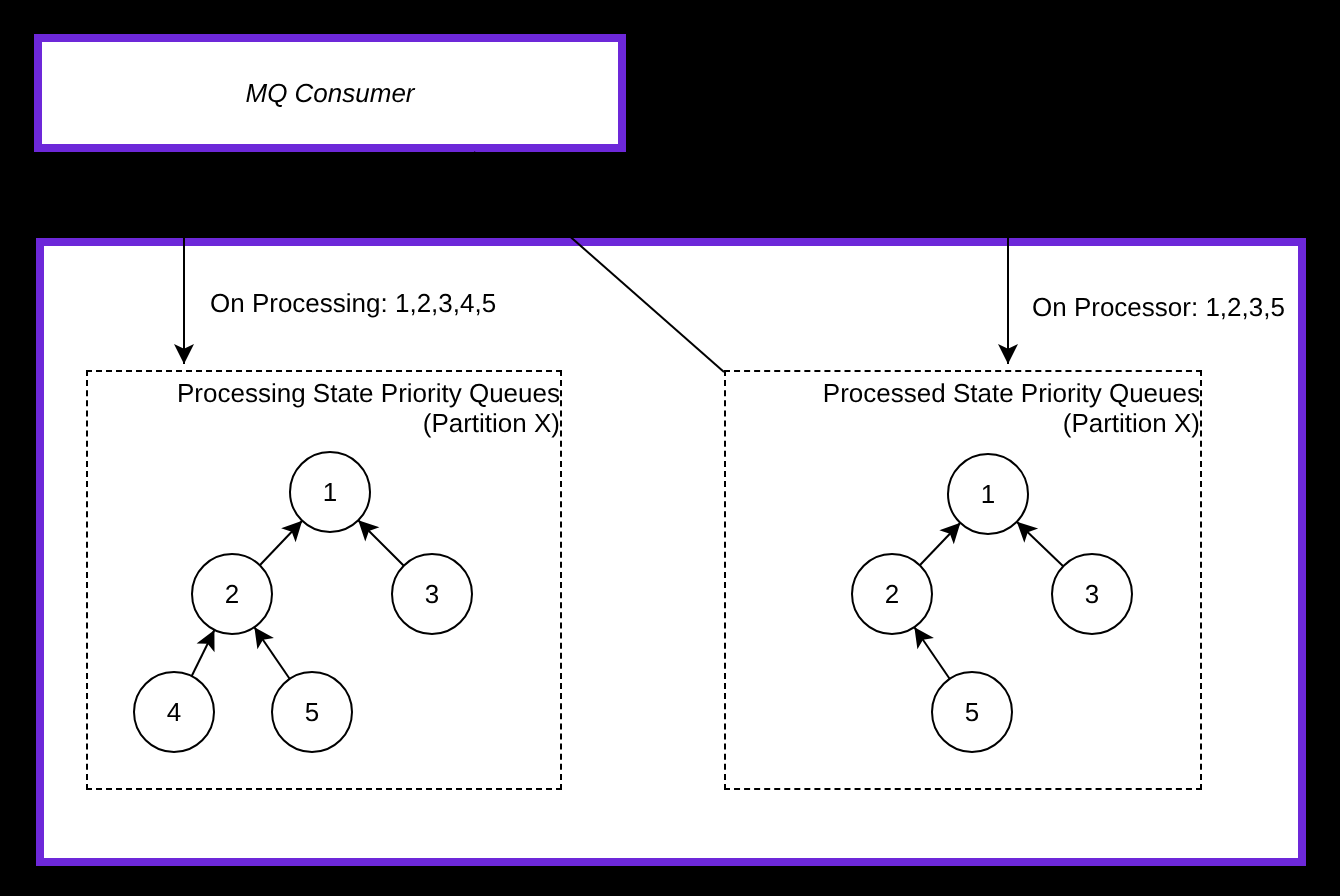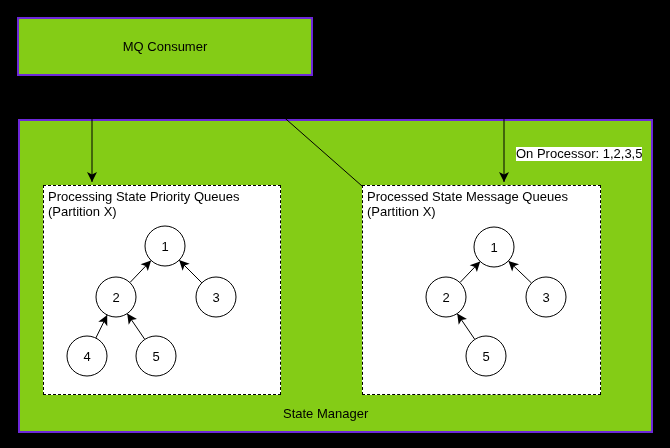--- a/index.html
+++ b/index.html
@@ -7,44 +7,45 @@
     position: relative;
     width: 670px;
     height: 448px;
     background: #000000;
     font-family: "Liberation Sans", sans-serif;
     color: #000000;
     overflow: hidden;
   }
   .solid-box {
     position: absolute;
-    background: #84cc16;
-    border: 2px solid #6d28d9;
+    background: #ffffff;
+    border: 4px solid #6d28d9;
     box-sizing: border-box;
+    font-style: italic;
   }
   .top-box {
     display: flex;
     align-items: center;
     justify-content: center;
     font-size: 13px;
     text-align: center;
   }
   #mq-box   { left: 17px;  top: 17px;  width: 296px; height: 59px; }
   #mp-box   { left: 353px; top: 17px;  width: 300px; height: 59px; }
   #sm-box   { left: 18px;  top: 119px; width: 635px; height: 314px; }
   .dashed-box {
     position: absolute;
     background: #ffffff;
     border: 1px dashed #000000;
     box-sizing: border-box;
     font-size: 13px;
   }
   #pq-box { left: 43px;  top: 185px; width: 238px; height: 210px; }
   #dq-box { left: 362px; top: 185px; width: 239px; height: 210px; }
-  .q-title { padding: 3px 0 0 4px; line-height: 15px; }
+  .q-title { padding: 3px 0 0 4px; line-height: 15px; text-align: right; }
   .edge-label {
     position: absolute;
     font-size: 13px;
     line-height: 14px;
     white-space: nowrap;
     background: #ffffff;
   }
   #lbl-on-processing { left: 105px; top: 145px; }
   #lbl-can-commit    { left: 337px; top: 136px; }
   #lbl-on-processed  { left: 516px; top: 147px; }
@@ -81,27 +82,27 @@
   <div id="sm-box" class="solid-box"></div>
 
   <div id="pq-box" class="dashed-box">
     <div class="q-title">
       <div>Processing State Priority Queues</div>
       <div>(Partition X)</div>
     </div>
   </div>
   <div id="dq-box" class="dashed-box">
     <div class="q-title">
-      <div>Processed State Message Queues</div>
+      <div>Processed State Priority Queues</div>
       <div>(Partition X)</div>
     </div>
   </div>
 
+  <div id="lbl-on-processing" class="edge-label">On Processing: 1,2,3,4,5</div>
   <div id="lbl-on-processed" class="edge-label">On Processor: 1,2,3,5</div>
-  <div id="lbl-state-manager">State Manager</div>
 
   <svg id="edges-overlay" viewBox="0 0 670 448" xmlns="http://www.w3.org/2000/svg">
     <defs>
       <marker id="arrow" viewBox="0 0 12 12" refX="11" refY="6" markerWidth="12" markerHeight="12" orient="auto">
         <path d="M1,1 L11,6 L1,11 L3.4,6 Z" fill="#000000"></path>
       </marker>
     </defs>
 
     <line x1="92" y1="76" x2="92" y2="182" marker-end="url(#arrow)"></line>
 

